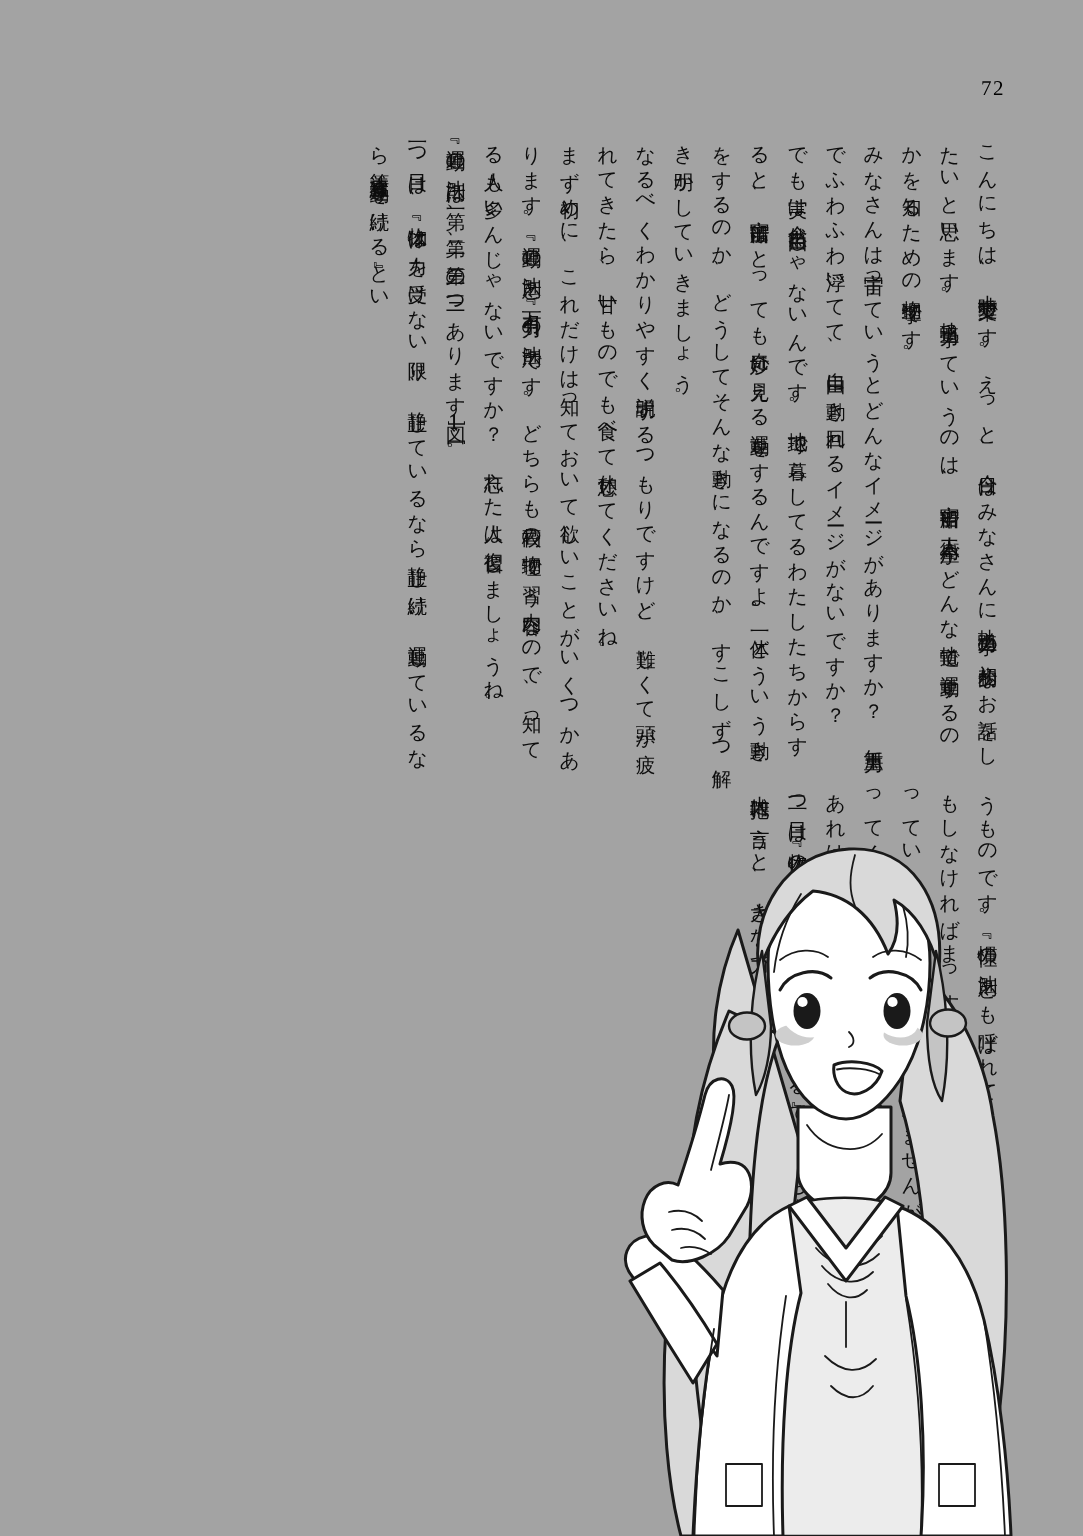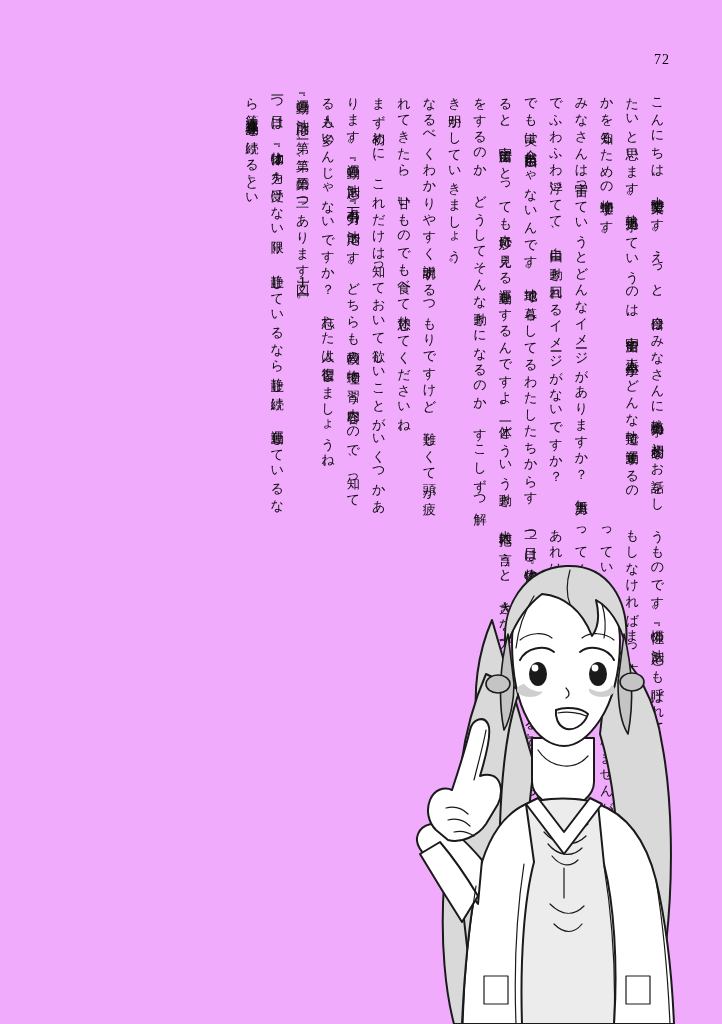--- a/index.html
+++ b/index.html
@@ -14,21 +14,21 @@
     overflow: hidden;
     font-family: "Liberation Serif", "DejaVu Serif", serif;
     color: #000000;
   }
 
   .page {
     position: absolute;
     left: 0; top: 0;
     width: 722px;
     height: 1024px;
-    background: #f0abfc;
+    background: #a3a3a3;
   }
 
   .page-number {
     position: absolute;
     right: 52px;
     top: 52px;
     font-size: 14px;
     letter-spacing: 1px;
     font-family: "Liberation Serif", "DejaVu Serif", serif;
   }

